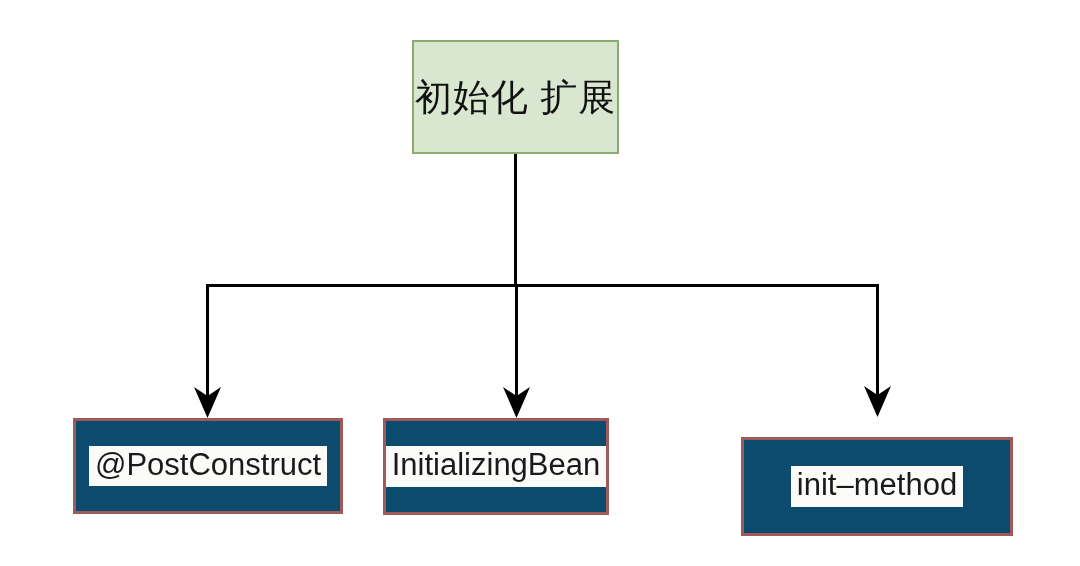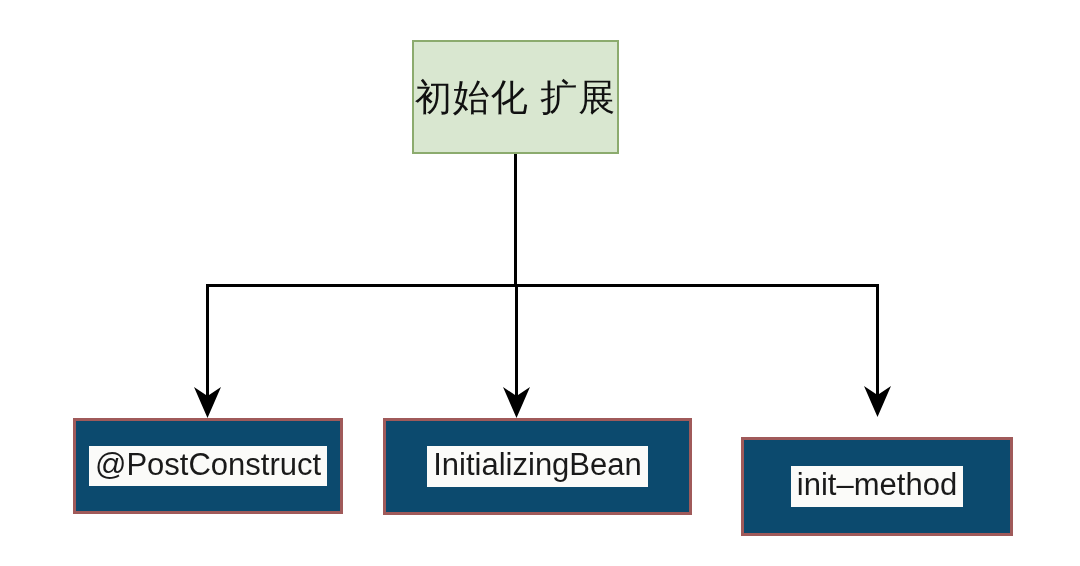--- a/index.html
+++ b/index.html
@@ -54,21 +54,21 @@
   }
   .node-leaf .node-label {
     background: #fbfbf9;
     color: #1a1a1a;
     font-size: 31px;
     line-height: 1.18;
     padding: 1px 6px 3px 6px;
     white-space: nowrap;
   }
   #leaf-0 { left: 73px;  top: 418px; width: 270px; height: 96px; }
-  #leaf-1 { left: 383px; top: 418px; width: 309px; height: 97px; }
+  #leaf-1 { left: 383px; top: 418px; width: 226px; height: 97px; }
   #leaf-2 { left: 741px; top: 417px; width: 272px; height: 99px; margin-top: 20px; }
 
   #watermark {
     position: absolute;
     right: 12px;
     bottom: 10px;
     font-size: 16px;
     color: #c9c9c9;
     letter-spacing: 1px;
     white-space: nowrap;

